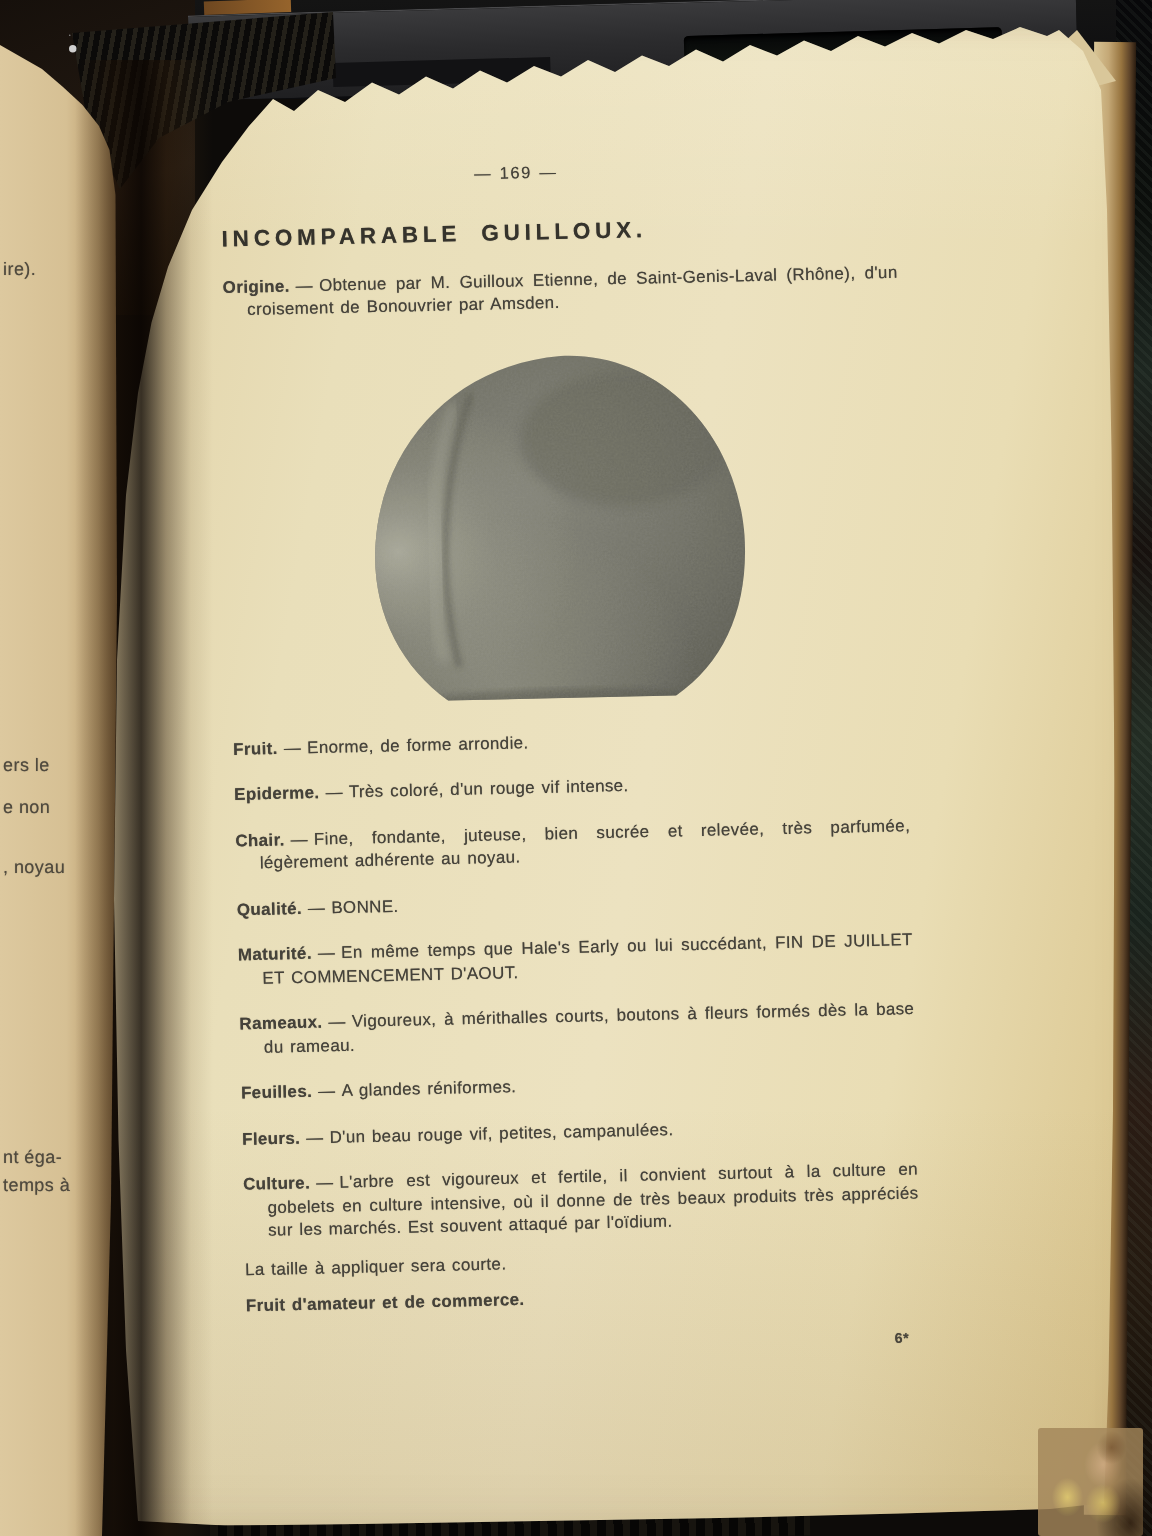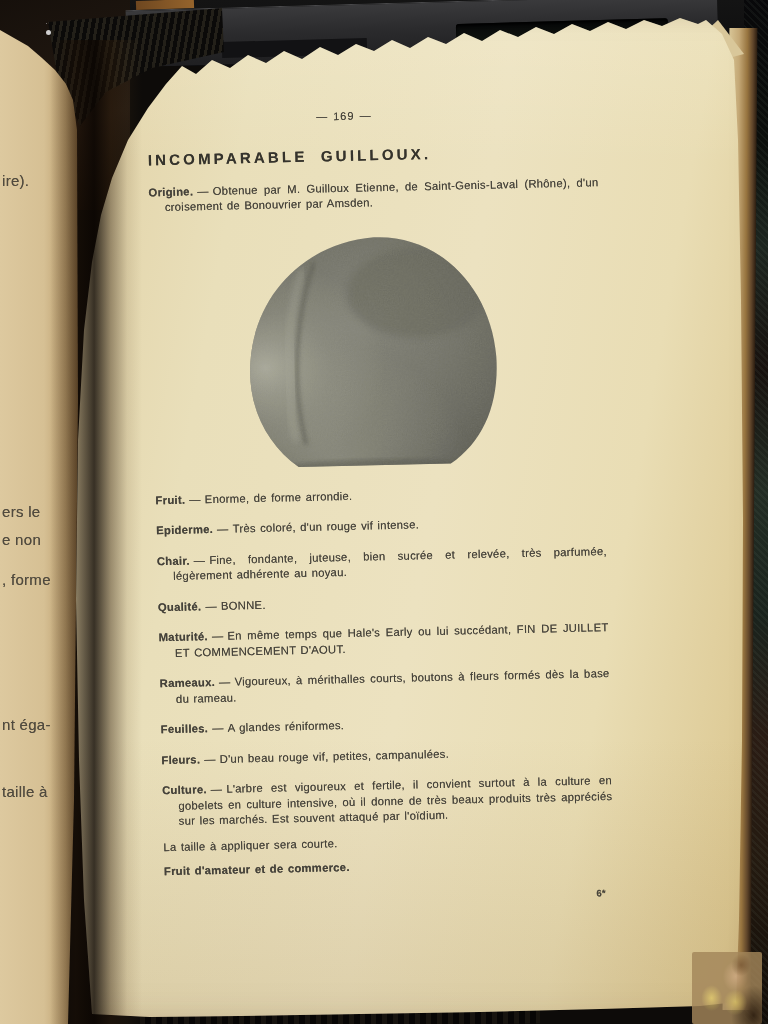--- a/index.html
+++ b/index.html
@@ -37,21 +37,21 @@
   
   .fore-edge{left:726px;top:28px;width:28px;height:982px;transform:rotate(0.4deg);
     background:linear-gradient(90deg,#d8c596 0%,#c4a876 35%,#97743f 65%,#5f452a 85%,#2a1c10 100%);}
   .corner-page{left:686px;top:18px;width:60px;height:48px;background:#d9c79a;
     clip-path:polygon(2px 30px,32px 2px,58px 36px,20px 46px);}
 
   
   .left-page{left:0;top:0;width:80px;height:1024px;
     clip-path:polygon(0 30px,14px 38px,28px 46px,42px 58px,55px 70px,66px 84px,73px 100px,77px 130px,78px 400px,74px 800px,68px 1024px,0 1024px);
     background:linear-gradient(90deg,#ddc99f 0%,#d6c094 55%,#bb9d6d 82%,#8a6a42 100%);}
-  .frag{position:absolute;left:2px;font-size:15px;color:#504a3e;letter-spacing:.3px;white-space:nowrap;
+  .frag{position:absolute;left:2px;font-size:12px;color:#504a3e;letter-spacing:.3px;white-space:nowrap;
     text-shadow:0 0 .6px rgba(80,74,62,.7);}
 
   
   .main-page{left:0;top:0;width:768px;height:1024px;
     clip-path:polygon(92px 1014px,84px 900px,79px 760px,76px 600px,78px 440px,84px 330px,92px 262px,101px 215px,112px 178px,128px 140px,148px 108px,166px 84px,182px 66px,196px 74px,212px 60px,230px 68px,248px 55px,266px 63px,284px 51px,302px 59px,320px 47px,338px 55px,356px 44px,374px 51px,392px 40px,410px 48px,428px 37px,446px 44px,464px 33px,482px 41px,500px 30px,518px 37px,536px 27px,554px 34px,572px 24px,590px 31px,608px 22px,626px 29px,644px 20px,662px 26px,680px 18px,698px 24px,706px 20px,722px 34px,734px 60px,738px 140px,741px 300px,743px 520px,742px 740px,739px 920px,736px 1002px,700px 1006px,600px 1009px,480px 1012px,360px 1014px,240px 1016px,150px 1017px);
     background:
       linear-gradient(to bottom,rgba(255,250,230,.22) 0%,transparent 16%,transparent 72%,rgba(150,120,70,.16) 97%),
       linear-gradient(100deg,#cdb488 0%,#e2d3a8 10%,#e9dfba 28%,#ece2c0 55%,#e9ddb4 76%,#dcc892 94%,#c9b07c 100%);
     box-shadow:inset 0 16px 24px -12px rgba(110,80,35,.5),
                inset -20px 0 32px -20px rgba(110,80,35,.55),
@@ -102,23 +102,23 @@
 <div class="abs bg-right"></div>
 <div class="abs bottom-ribs"></div>
 
 <div class="abs fore-edge"></div>
 <div class="abs corner-page"></div>
 
 <div class="abs left-page">
   <span class="frag" style="top:172px">ire).</span>
   <span class="frag" style="top:503px">ers le</span>
   <span class="frag" style="top:531px">e non</span>
-  <span class="frag" style="top:571px">, forme</span>
-  <span class="frag" style="top:716px">nt éga-</span>
-  <span class="frag" style="top:783px">taille à</span>
+  <span class="frag" style="top:571px">, noyau</span>
+  <span class="frag" style="top:764px">nt éga-</span>
+  <span class="frag" style="top:783px">temps à</span>
 </div>
 
 <div class="abs main-page"></div>
 <div class="abs gutter"></div>
 
 <div class="abs content">
   <div class="col">
     <p class="pageno">— 169 —</p>
     <h1 class="title">INCOMPARABLE GUILLOUX.</h1>
 

